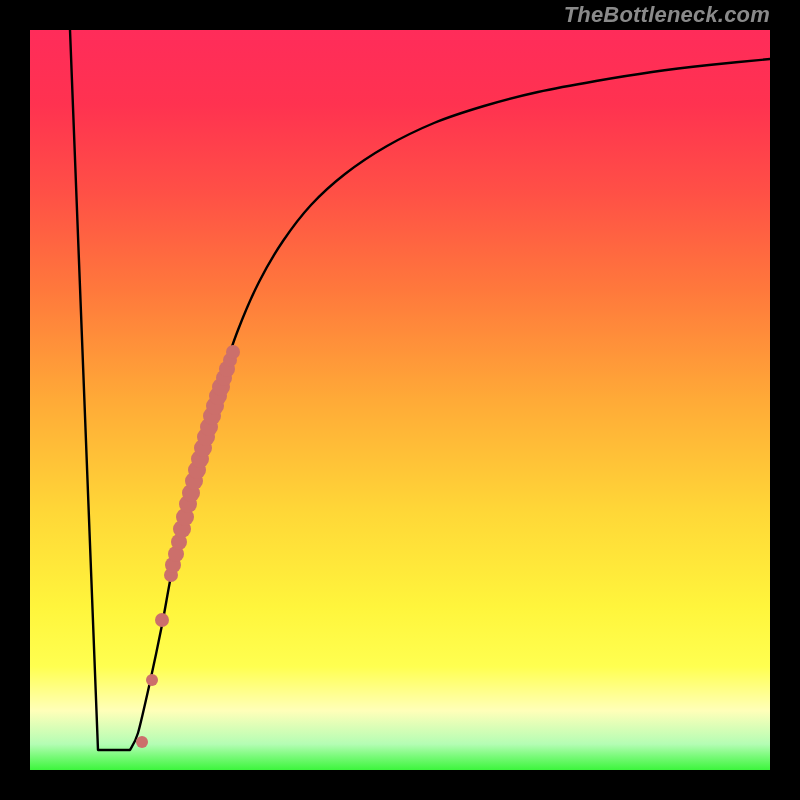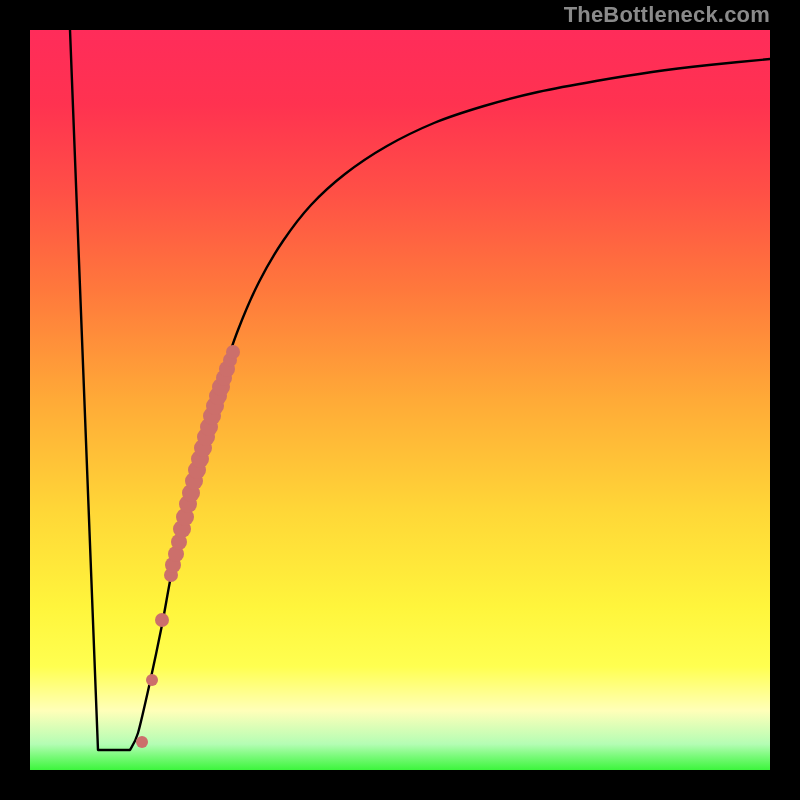--- a/index.html
+++ b/index.html
@@ -8,20 +8,21 @@
     width: 800px;
     height: 800px;
     overflow: hidden;
     background: #000;
   }
   .frame {
     position: relative;
     width: 800px;
     height: 800px;
     background: #000;
+    font-style: italic;
   }
   .plot {
     position: absolute;
     left: 30px;
     top: 30px;
     width: 740px;
     height: 740px;
     background: linear-gradient(to top,
       rgb(61,245,61) 0%,
       rgb(120,250,120) 1.8%,

